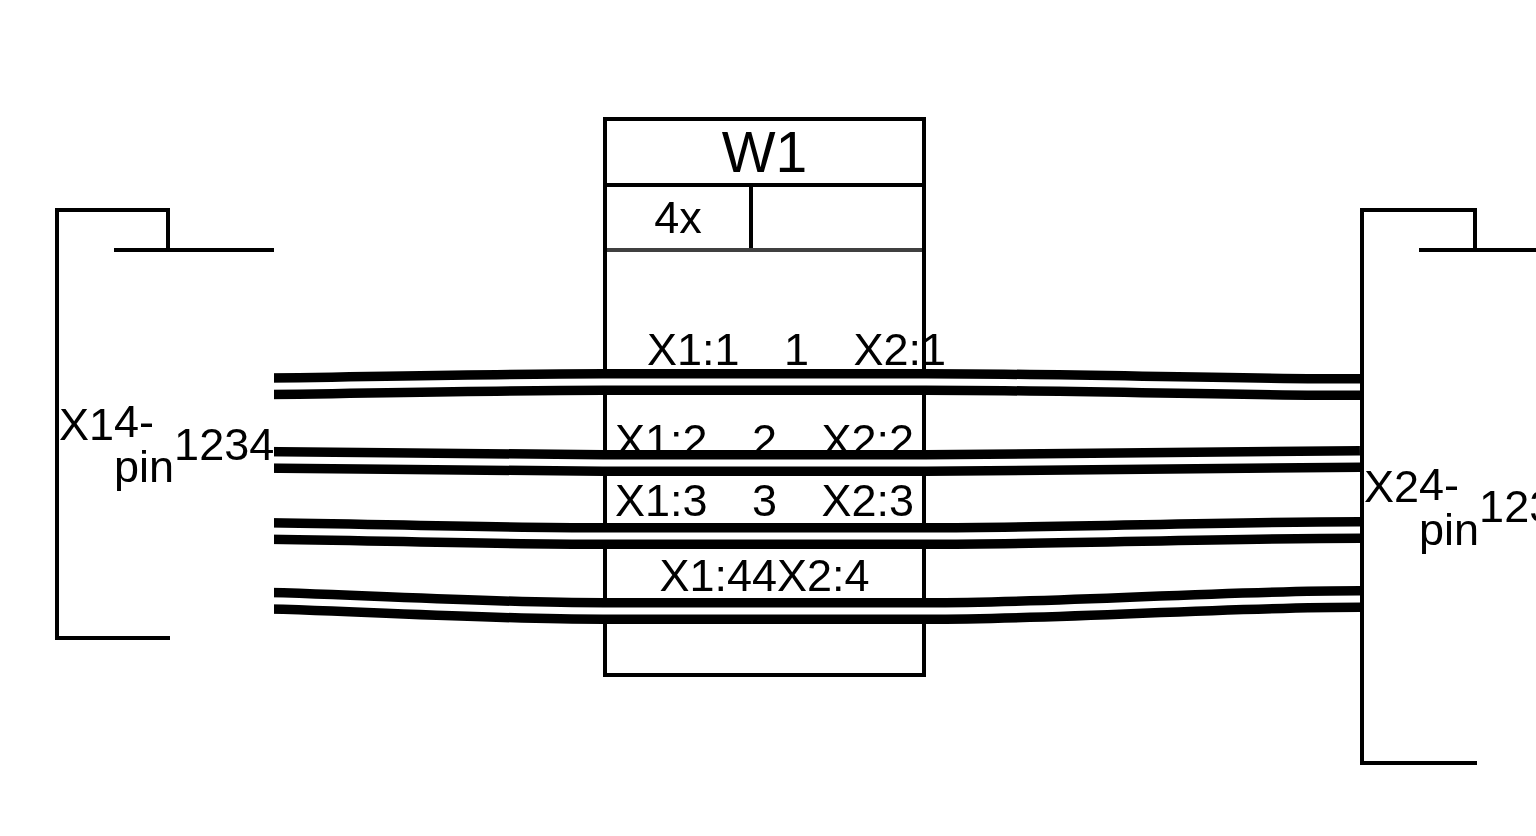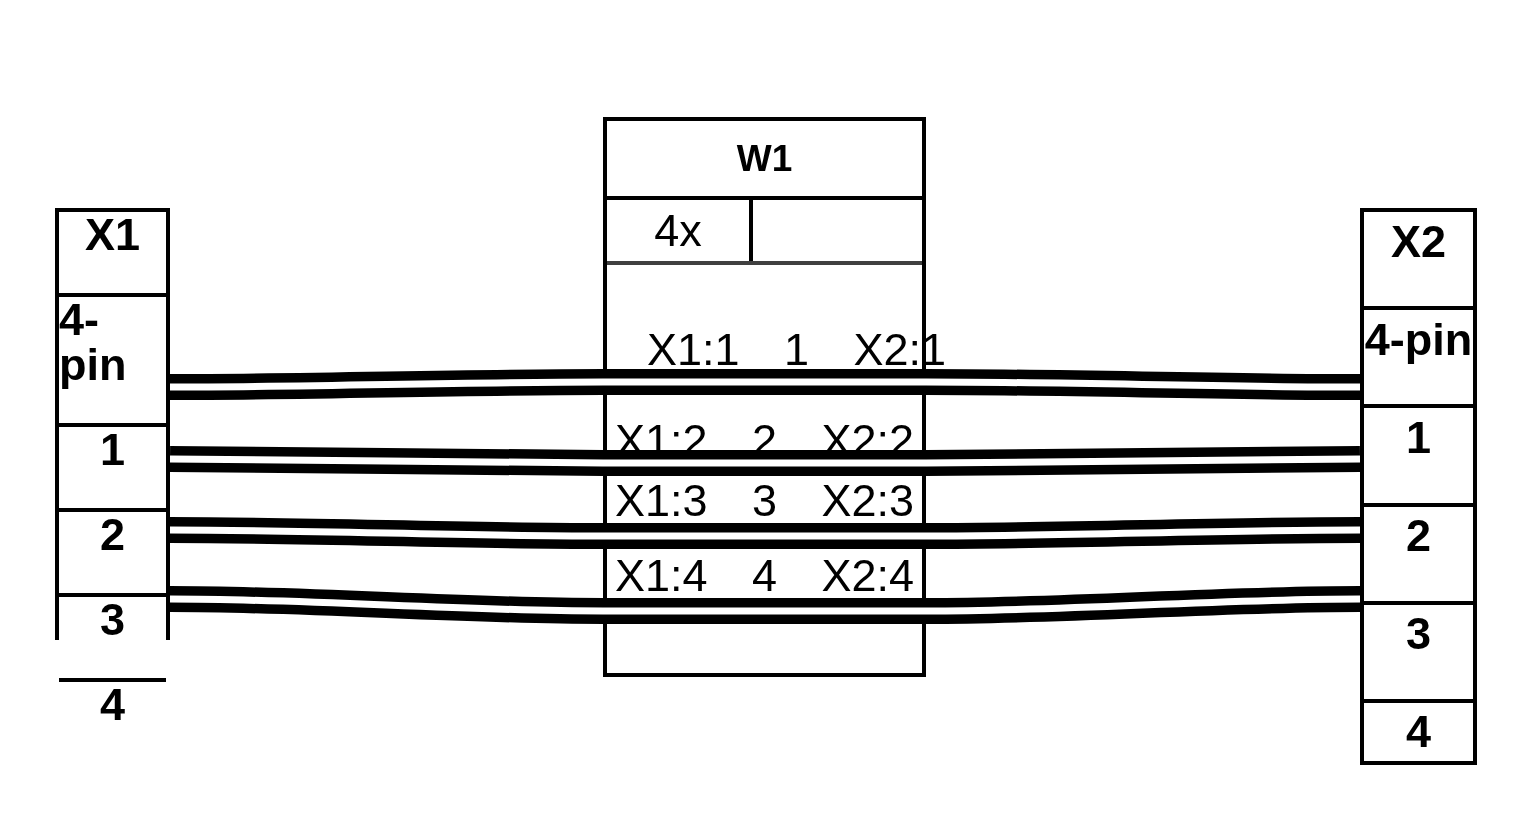--- a/index.html
+++ b/index.html
@@ -12,41 +12,40 @@
     color: #000000;
     font-family: "Liberation Sans", sans-serif;
     overflow: hidden;
   }
   .box {
     position: absolute;
     border: 4px solid #000000;
     background: #ffffff;
   }
   
-  .connector { display: flex; flex-direction: column; z-index: 3; font-weight: bold; }
+  .connector { display: flex; flex-direction: row; z-index: 3; }
   .connector .cell {
     flex: 1;
     display: flex;
     align-items: center;
     justify-content: center;
     font-size: 45px;
     line-height: 1;
     background: #ffffff;
   }
   .connector .cell + .cell { border-top: 4px solid #000000; margin-top: 36px; }
   
   .cable { z-index: 1; }
   .cable-title {
-    height: 79px;
+    height: 66px;
     border-bottom: 4px solid #000000;
     display: flex;
     align-items: center;
     justify-content: center;
-    font-size: 37px;
-    font-weight: bold;
+    font-size: 57px;
   }
   .cable-info {
     height: 65px;
     border-bottom: 4px solid #404040;
     display: flex;
     font-size: 45px;
     justify-content: space-between;
   }
   .cable-info .info-cell { display: flex; align-items: center; justify-content: center; }
   .info-cell.count { width: 146px; border-right: 4px solid #000000; }
@@ -124,20 +123,20 @@
     <div class="wire-row" style="top:284px;">
       <span>X1:2</span>
       <span>2</span>
       <span>X2:2</span>
     </div>
     <div class="wire-row" style="top:344px;">
       <span>X1:3</span>
       <span>3</span>
       <span>X2:3</span>
     </div>
-    <div class="wire-row" style="top:419px;">
+    <div class="wire-row" style="top:419px;justify-content:center;">
       <span>X1:4</span>
       <span>4</span>
       <span>X2:4</span>
     </div>
   </div>
 
 </div>
 
 </body></html>

